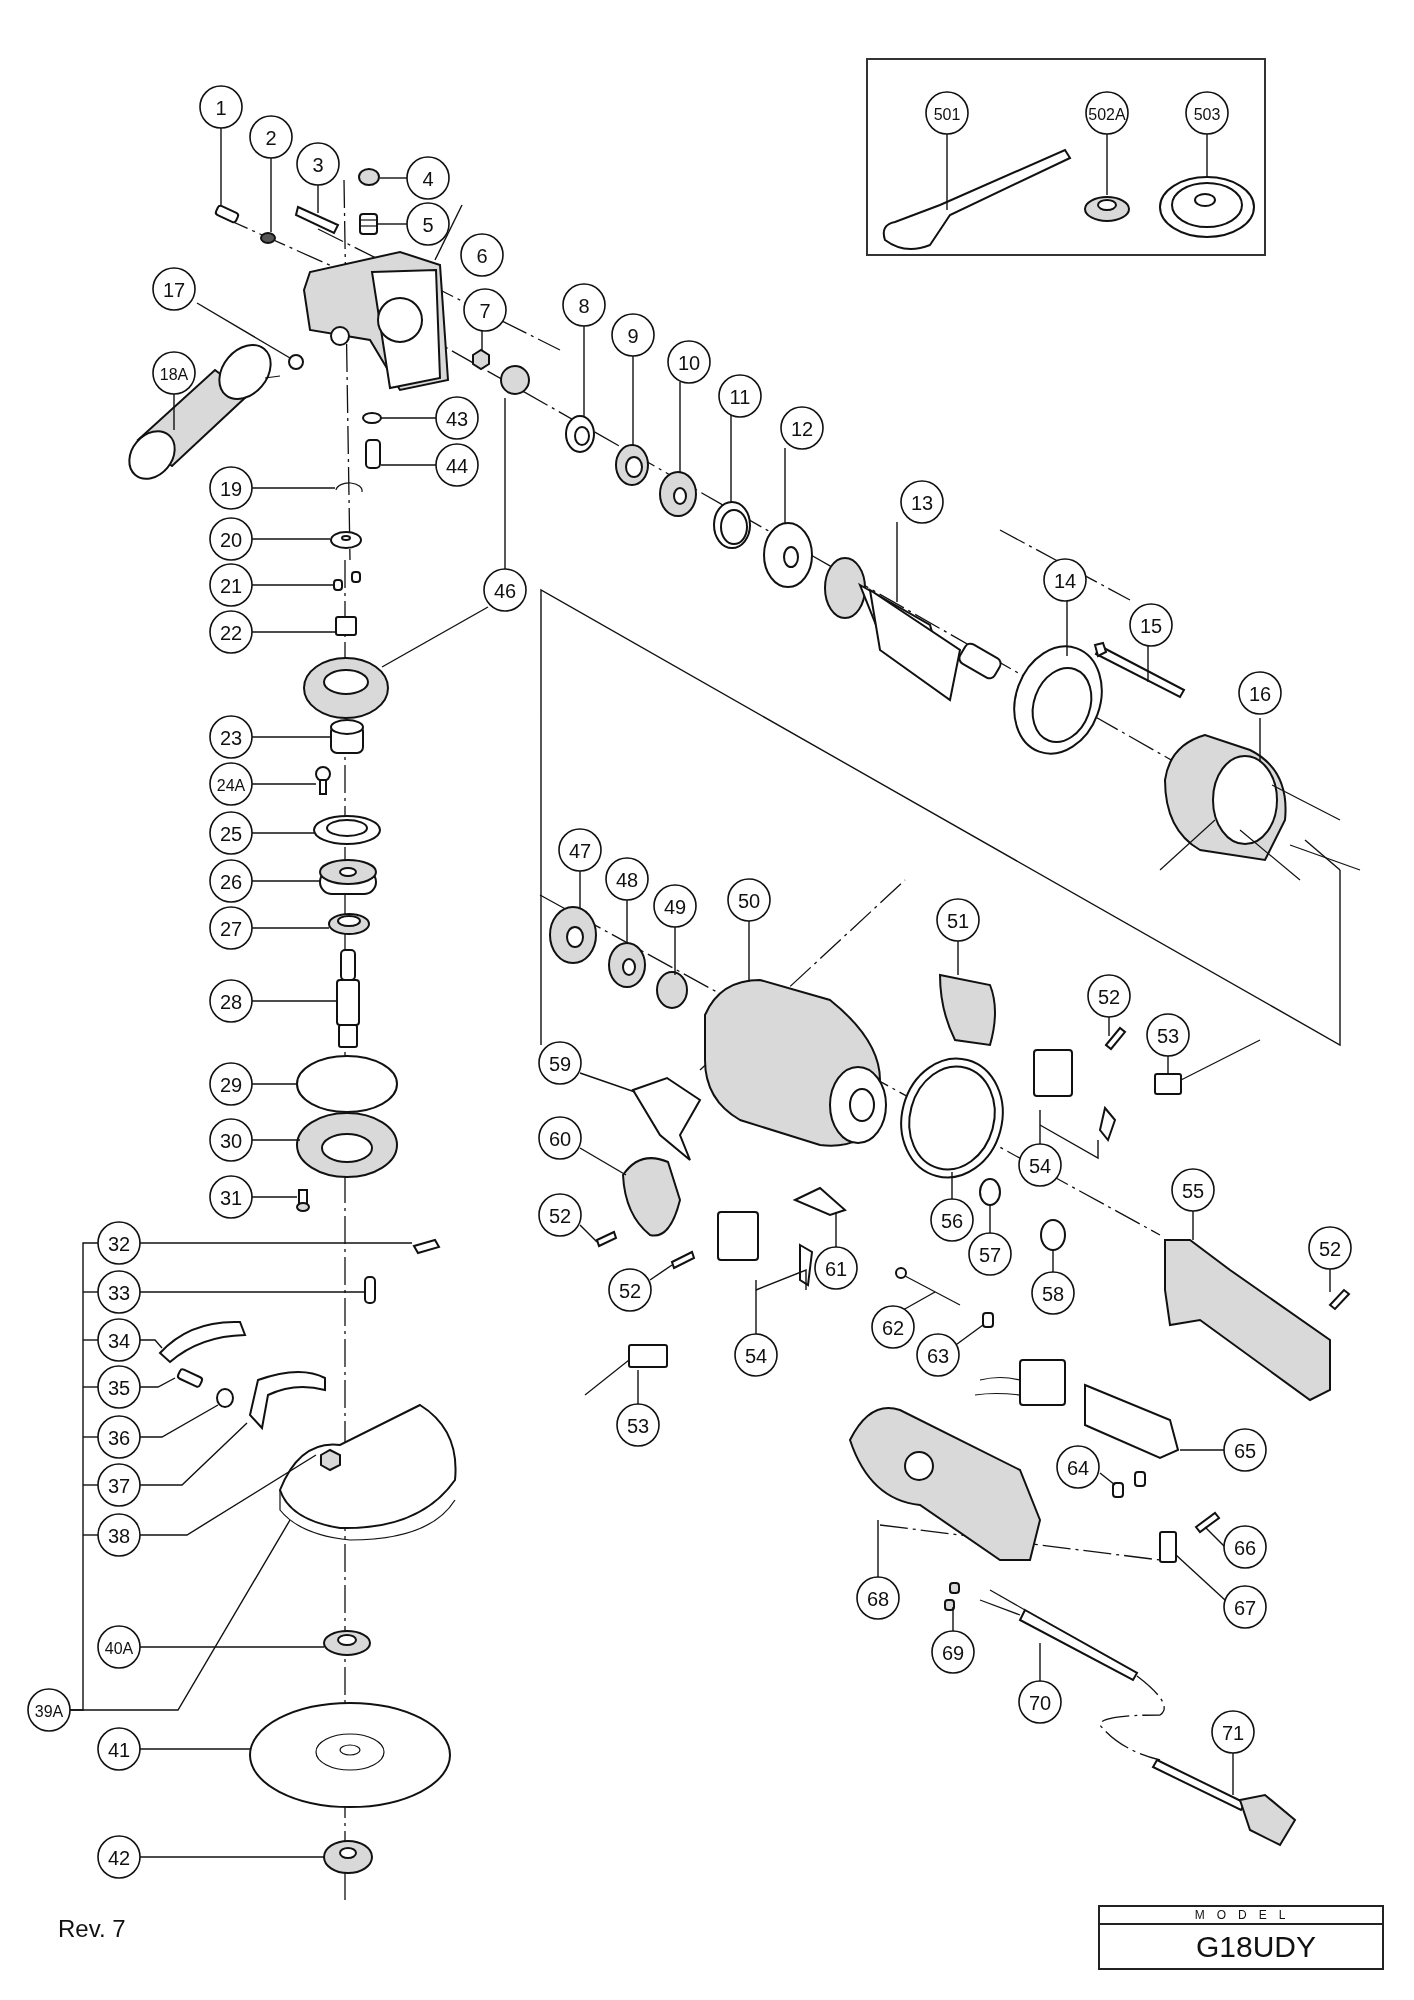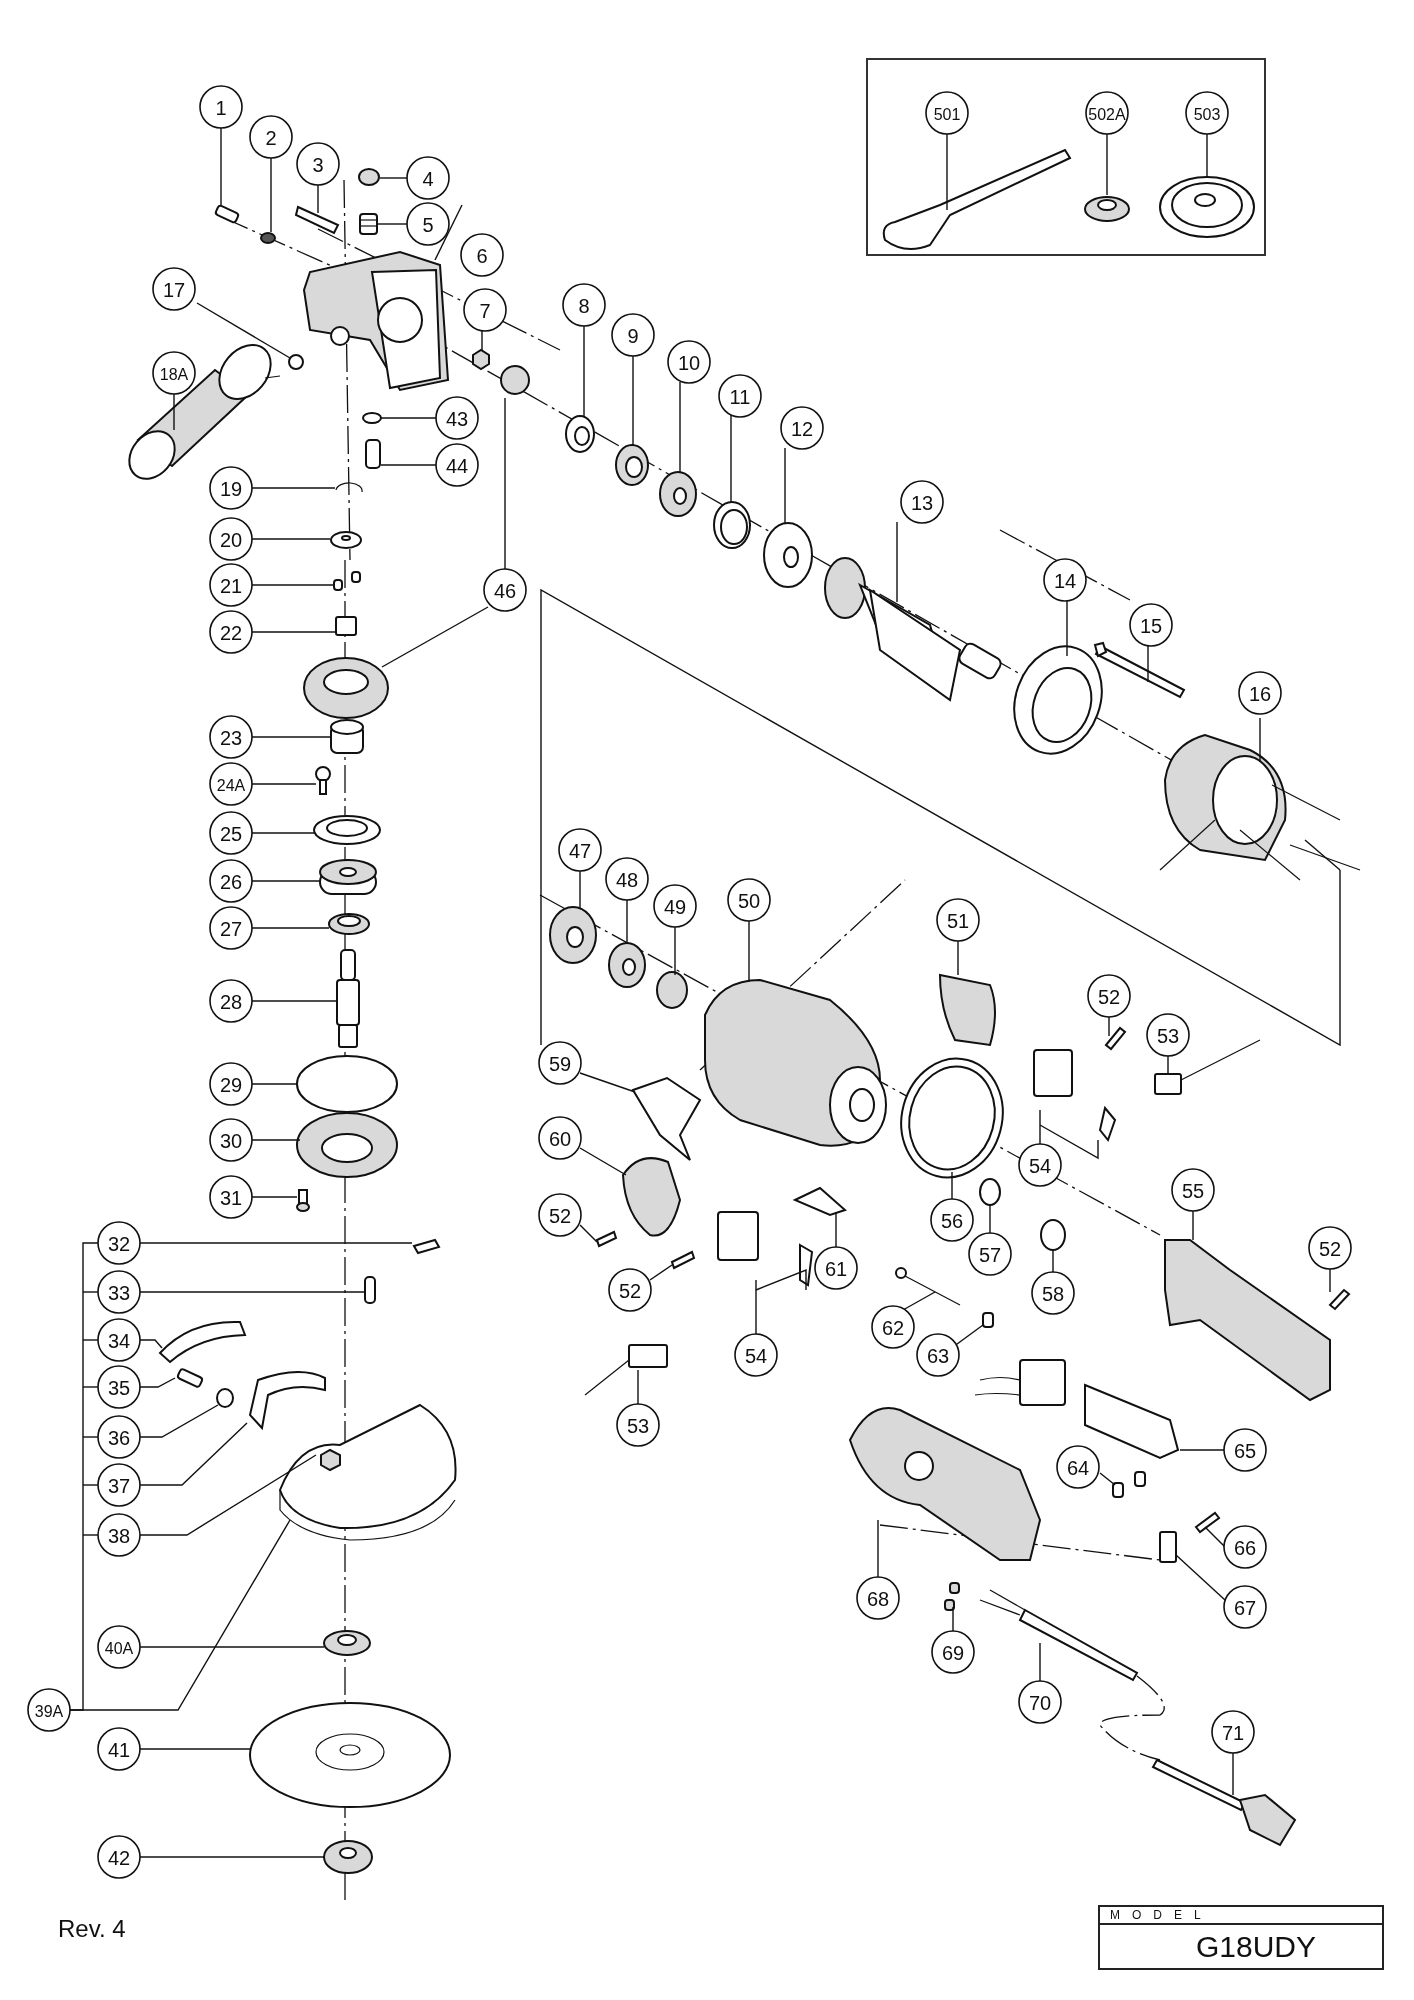--- a/index.html
+++ b/index.html
@@ -12,21 +12,21 @@
   .callout-circle { fill: #fff; stroke: #111; stroke-width: 1.6; cursor: pointer; }
   .leader { stroke: #111; stroke-width: 1.4; fill: none; }
   .axis { stroke: #111; stroke-width: 1.3; fill: none; stroke-dasharray: 28 5 3 5; }
   .part { fill: #fff; stroke: #111; stroke-width: 2; }
   .part-gray { fill: #d9d9d9; stroke: #111; stroke-width: 2; }
   .part-dark { fill: #555; stroke: #111; stroke-width: 2; }
   .thin { stroke: #111; stroke-width: 1.2; fill: none; }
   #rev-label { position: absolute; left: 58px; top: 1915px; font-size: 24px; }
   #model-box { position: absolute; left: 1098px; top: 1905px; width: 286px; height: 65px;
                border: 2px solid #222; box-sizing: border-box; }
-  #model-box .model-head { height: 16px; border-bottom: 2px solid #222; text-align: left;
+  #model-box .model-head { height: 16px; border-bottom: 2px solid #222; text-align: center;
                font-size: 12px; letter-spacing: 12px; line-height: 16px; padding-left: 10px; }
   #model-box .model-name { font-size: 30px; padding-left: 48px; line-height: 44px; margin-left: 48px; }
   #accessory-box { position: absolute; left: 866px; top: 58px; width: 400px; height: 198px;
                border: 2px solid #333; box-sizing: border-box; }
 </style>
 </head>
 <body>
 
 <svg id="canvas" viewBox="0 0 1414 2000" xmlns="http://www.w3.org/2000/svg">
 
@@ -760,18 +760,18 @@
       </g>
       <g>
         <circle cx="1207" cy="113" r="21" class="callout-circle"></circle>
         <text x="1207" y="114" class="callout-text small">503</text>
       </g>
     </g>
 </svg>
 
 <div id="accessory-box"></div>
 
-<div id="rev-label">Rev. 4</div>
+<div id="rev-label">Rev. 7</div>
 
 <div id="model-box">
   <div class="model-head">MODEL</div>
   <div class="model-name">G18UDY</div>
 </div>
 
 </body></html>

